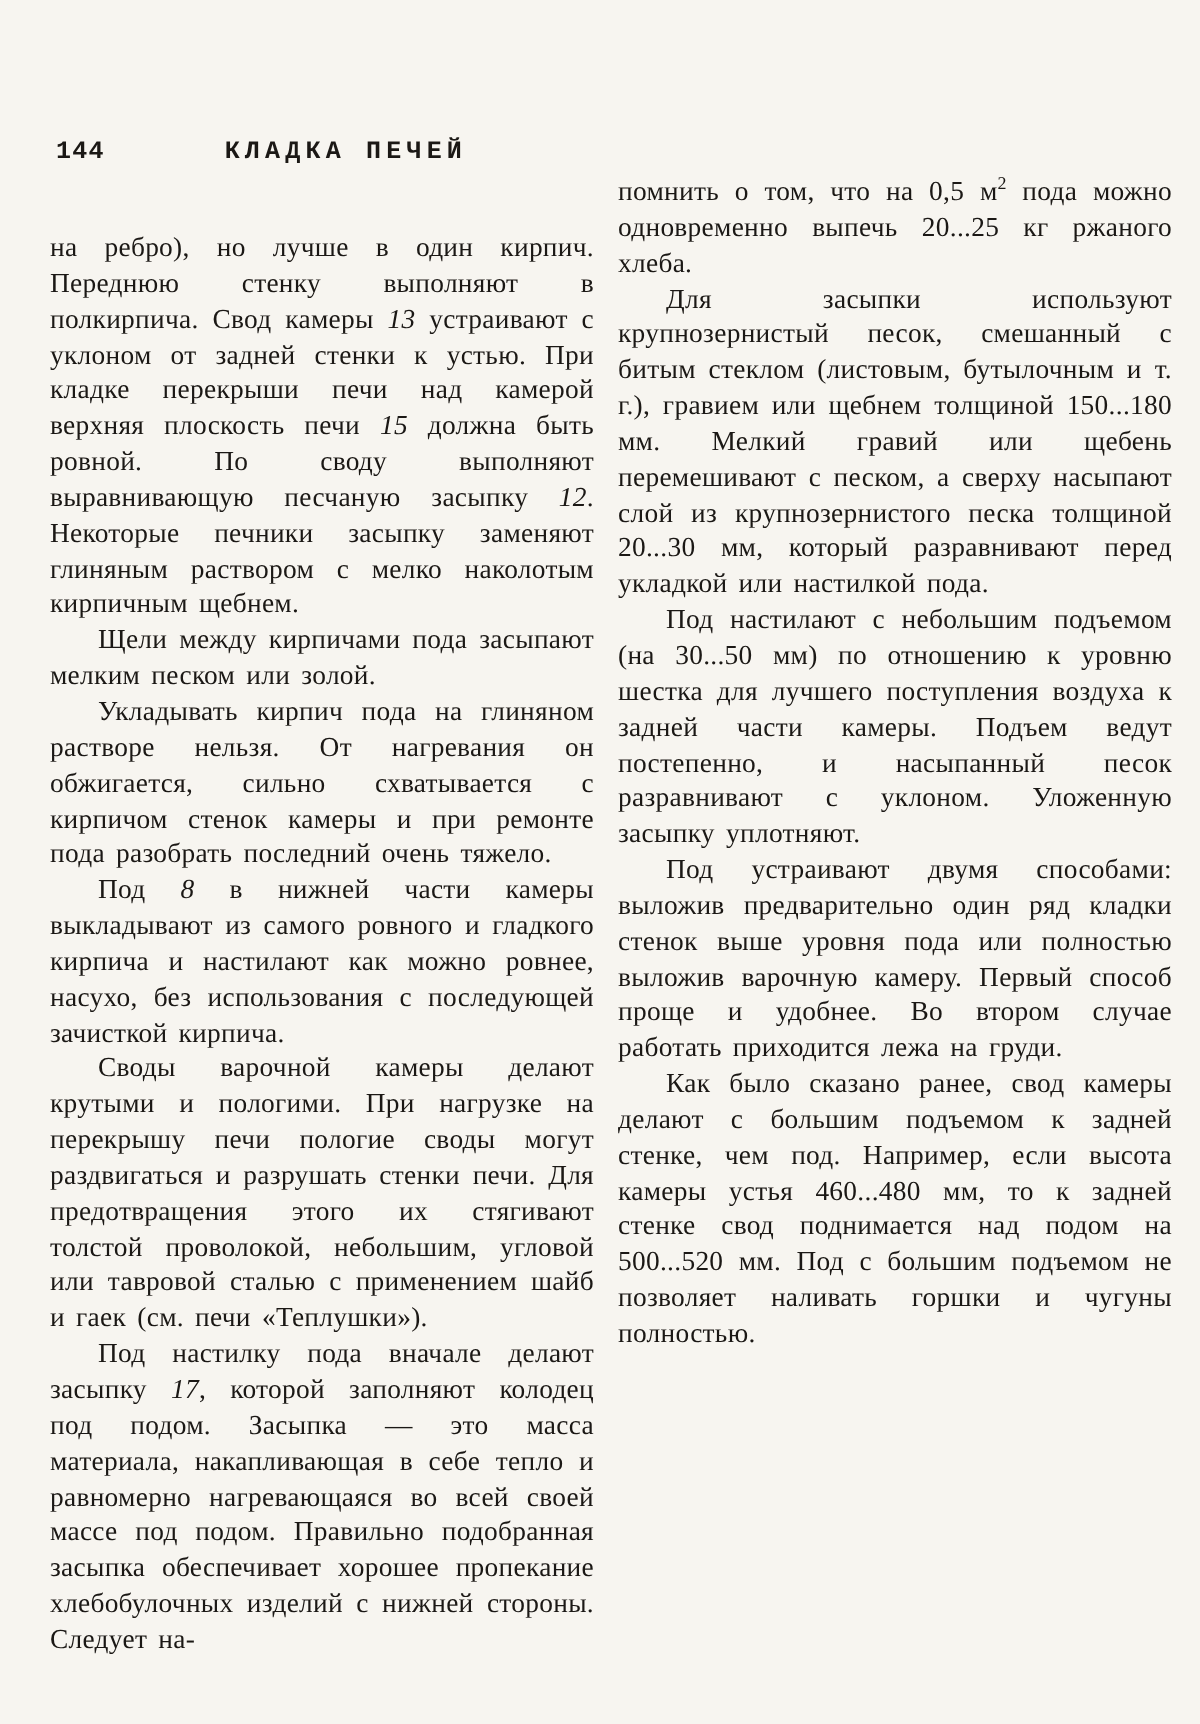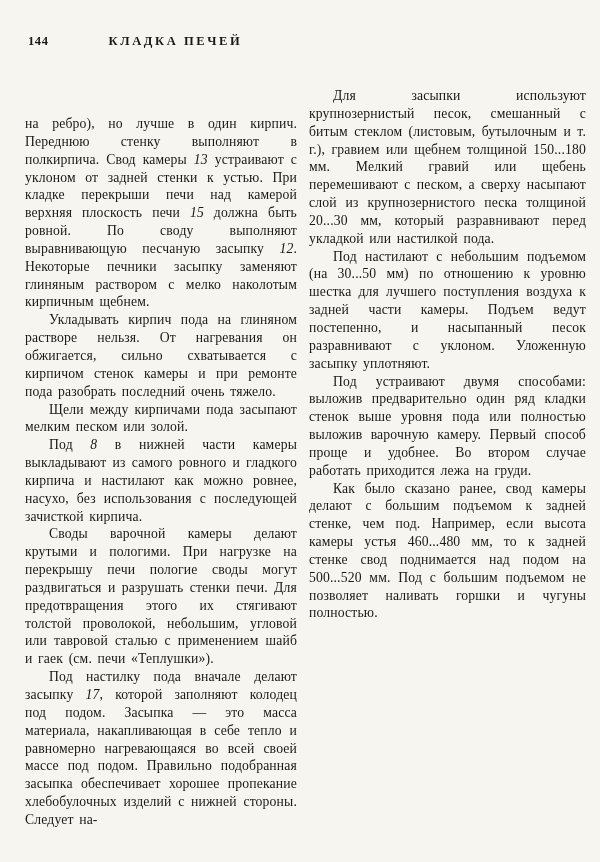--- a/index.html
+++ b/index.html
@@ -9,27 +9,28 @@
     font-family: "Liberation Serif", "DejaVu Serif", serif;
   }
   .page {
     position: relative;
     width: 600px; height: 862px;
     overflow: hidden;
     color: var(--ink, #1b1815);
   }
   .header {
     position: absolute;
-    top: 34px; left: 28px;
+    top: 69px; left: 28px;
     font-size: 12.5px;
     font-weight: bold;
     letter-spacing: 0.6px;
     display: flex;
     align-items: flex-end;
     white-space: nowrap;
+    font-family: Liberation Mono, monospace;
   }
   .running-title {
     margin-left: 60px;
     letter-spacing: 2.6px;
   }
   .col {
     position: absolute;
     top: 87px;
   }
   .col-left  { left: 25px;  width: 272px; margin-top: 28px; }
@@ -55,26 +56,27 @@
 <body>
 
 <main class="page">
   <header class="header">
     <span class="page-number">144</span>
     <span class="running-title">КЛАДКА ПЕЧЕЙ</span>
   </header>
 
   <section class="col col-left">
       <p class="para">на ребро), но лучше в один кирпич. Переднюю стенку выполняют в полкирпича. Свод камеры <i>13</i> устраивают с уклоном от задней стенки к устью. При кладке перекрыши печи над камерой верхняя плоскость печи <i>15</i> должна быть ровной. По своду выполняют выравнивающую песчаную засыпку <i>12</i>. Некоторые печники засыпку заменяют глиняным раствором с мелко наколотым кирпичным щебнем.</p>
+      <p class="para indent">Щели между кирпичами пода засыпают мелким песком или золой.</p>
       <p class="para indent">Укладывать кирпич пода на глиняном растворе нельзя. От нагревания он обжигается, сильно схватывается с кирпичом стенок камеры и при ремонте пода разобрать последний очень тяжело.</p>
-      <p class="para indent">Щели между кирпичами пода засыпают мелким песком или золой.</p>
       <p class="para indent">Под <i>8</i> в нижней части камеры выкладывают из самого ровного и гладкого кирпича и настилают как можно ровнее, насухо, без использования с последующей зачисткой кирпича.</p>
       <p class="para indent">Своды варочной камеры делают крутыми и пологими. При нагрузке на перекрышу печи пологие своды могут раздвигаться и разрушать стенки печи. Для предотвращения этого их стягивают толстой проволокой, небольшим, угловой или тавровой сталью с применением шайб и гаек (см. печи «Теплушки»).</p>
       <p class="para indent">Под настилку пода вначале делают засыпку <i>17</i>, которой заполняют колодец под подом. Засыпка — это масса материала, накапливающая в себе тепло и равномерно нагревающаяся во всей своей массе под подом. Правильно подобранная засыпка обеспечивает хорошее пропекание хлебобулочных изделий с нижней стороны. Следует на-</p>
     </section>
 
   <section class="col col-right">
+      <p class="para">помнить о том, что на 0,5 м<sup>2</sup> пода можно одновременно выпечь 20...25 кг ржаного хлеба.</p>
       <p class="para indent">Для засыпки используют крупнозернистый песок, смешанный с битым стеклом (листовым, бутылочным и т. г.), гравием или щебнем толщиной 150...180 мм. Мелкий гравий или щебень перемешивают с песком, а сверху насыпают слой из крупнозернистого песка толщиной 20...30 мм, который разравнивают перед укладкой или настилкой пода.</p>
       <p class="para indent">Под настилают с небольшим подъемом (на 30...50 мм) по отношению к уровню шестка для лучшего поступления воздуха к задней части камеры. Подъем ведут постепенно, и насыпанный песок разравнивают с уклоном. Уложенную засыпку уплотняют.</p>
       <p class="para indent">Под устраивают двумя способами: выложив предварительно один ряд кладки стенок выше уровня пода или полностью выложив варочную камеру. Первый способ проще и удобнее. Во втором случае работать приходится лежа на груди.</p>
       <p class="para indent">Как было сказано ранее, свод камеры делают с большим подъемом к задней стенке, чем под. Например, если высота камеры устья 460...480 мм, то к задней стенке свод поднимается над подом на 500...520 мм. Под с большим подъемом не позволяет наливать горшки и чугуны полностью.</p>
     </section>
 </main>
 
 </body></html>

